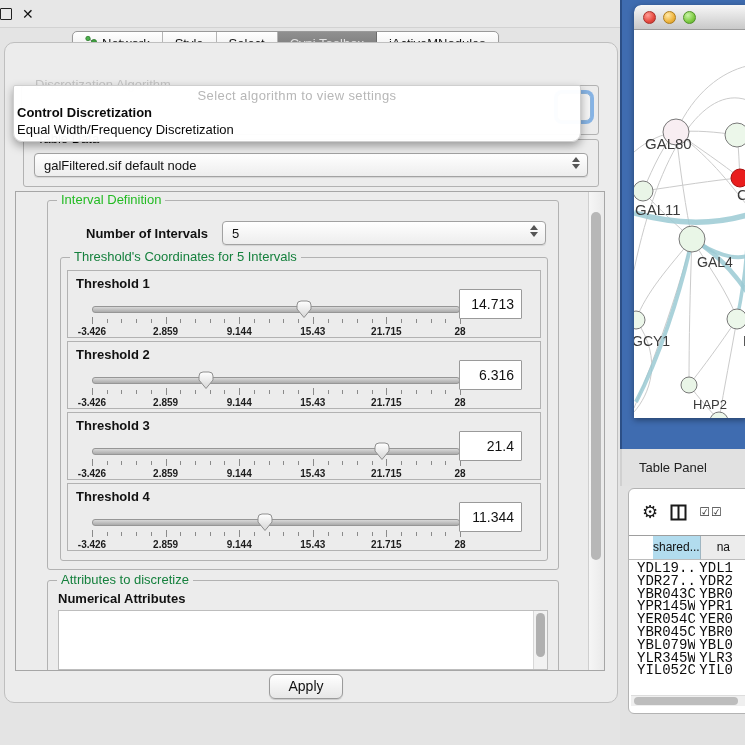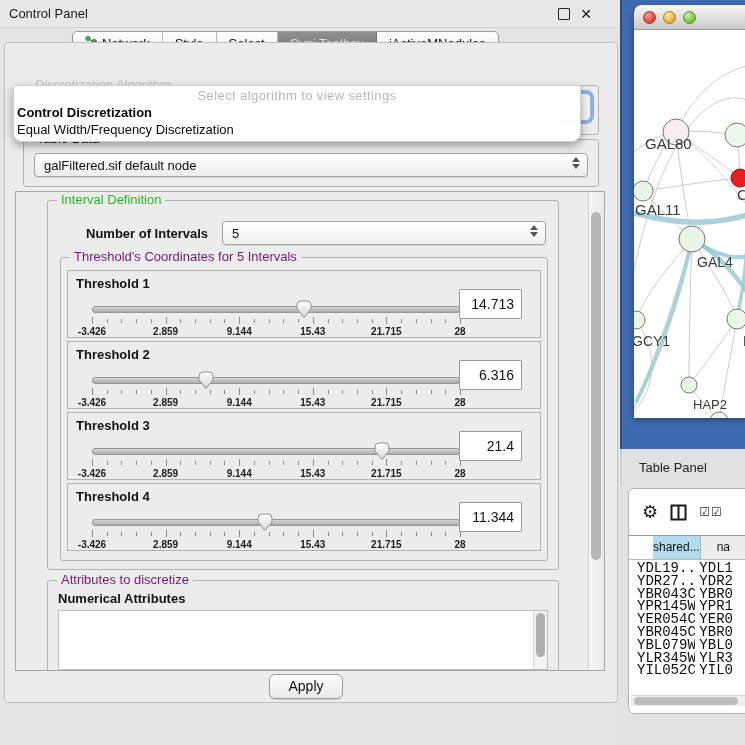--- a/index.html
+++ b/index.html
@@ -19,27 +19,27 @@
   .seg-strip{position:absolute;display:flex;border:1px solid #9a9a9a;border-radius:5px;
     background:linear-gradient(#ffffff,#e9e9e9);box-shadow:0 1px 1px rgba(0,0,0,.18);overflow:hidden;height:22px;}
   .seg{display:flex;align-items:center;gap:5px;padding:0 12px;font-size:13px;color:#151515;
     border-right:1px solid #b5b5b5;white-space:nowrap;}
   .seg:last-child{border-right:none;}
   .seg.active{background:linear-gradient(#909090,#747474);color:#e2e2e2;border-color:#6c6c6c;}
   #top-tabs{left:72px;top:31px;}
   #bottom-tabs{left:140px;top:705px;}
 
   .main-panel{position:absolute;left:4px;top:42px;width:612px;height:659px;background:#ececec;
-    border:1px solid #bfbfbf;border-radius:4px;}
+    border:1px solid #bfbfbf;border-radius:10px;}
 
   
   .groupbox{position:absolute;border:1px solid #b2b2b2;border-radius:3px;}
   .gtitle{position:absolute;top:-9px;left:9px;background:#ececec;padding:0 4px;font-size:13px;white-space:nowrap;}
   .gtitle.green{color:#23bb23;}
-  .gtitle.blue{color:#701a75;}
+  .gtitle.blue{color:#15803d;}
   .gtitle.faded{color:#c3c3c3;}
 
   
   #disc-group{left:16px;top:42px;width:576px;height:48px;}
   #focus-combo{position:absolute;left:552px;top:50px;width:32px;height:26px;background:#f5f5f5;
     border:1px solid #8fb6dd;border-radius:5px;box-shadow:0 0 0 3px rgba(100,160,225,.75);z-index:5;}
 
   
   #algo-popup{position:absolute;left:8px;top:42px;width:566px;height:53px;z-index:50;
     background:rgba(255,255,255,.97);border:1px solid #cfcfcf;border-radius:2px 2px 9px 9px;
@@ -131,21 +131,20 @@
   .net-icon{display:inline-block;}
 </style>
 </head>
 <body>
 
 <div id="screen">
 
   <div id="left-panel">
 
     <div class="titlebar">
-      <span class="title">Control Panel</span>
       <span class="win-ctl">
         <span class="float-box"></span>
         <span class="close-x">✕</span>
       </span>
     </div>
 
     <div class="seg-strip" id="top-tabs">
       <div class="seg">
         <span class="net-icon">
           <svg width="12" height="14" viewBox="0 0 12 14">

